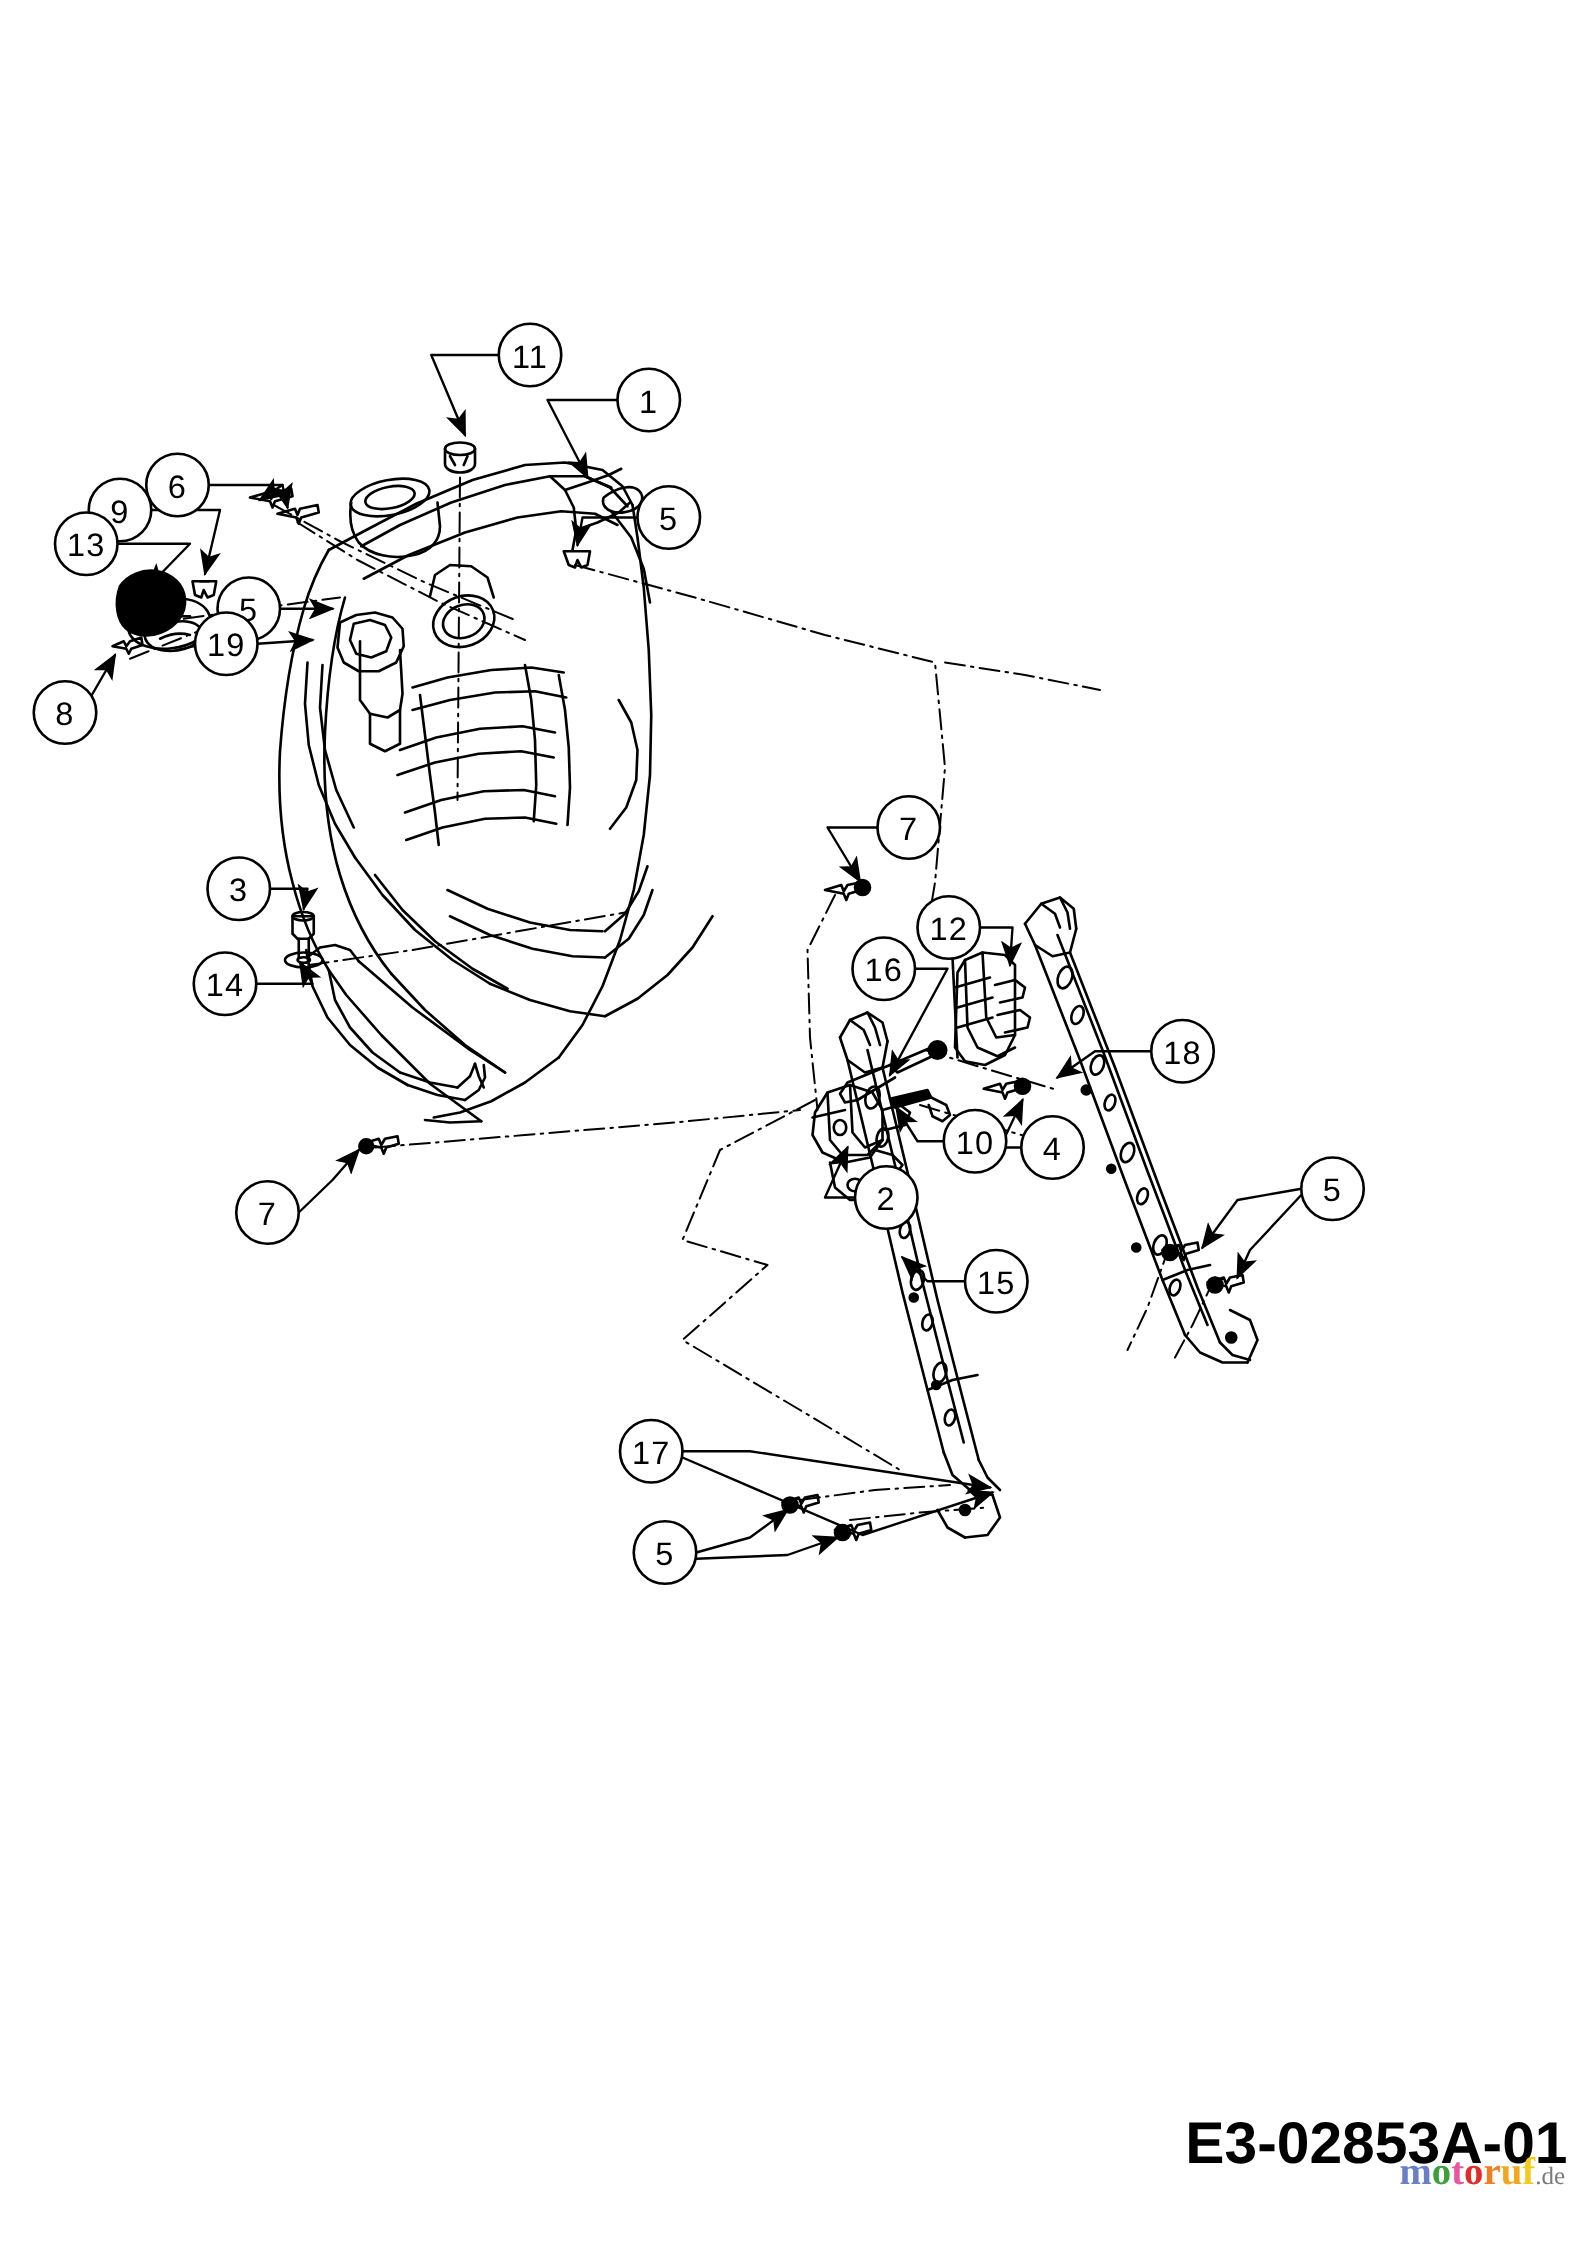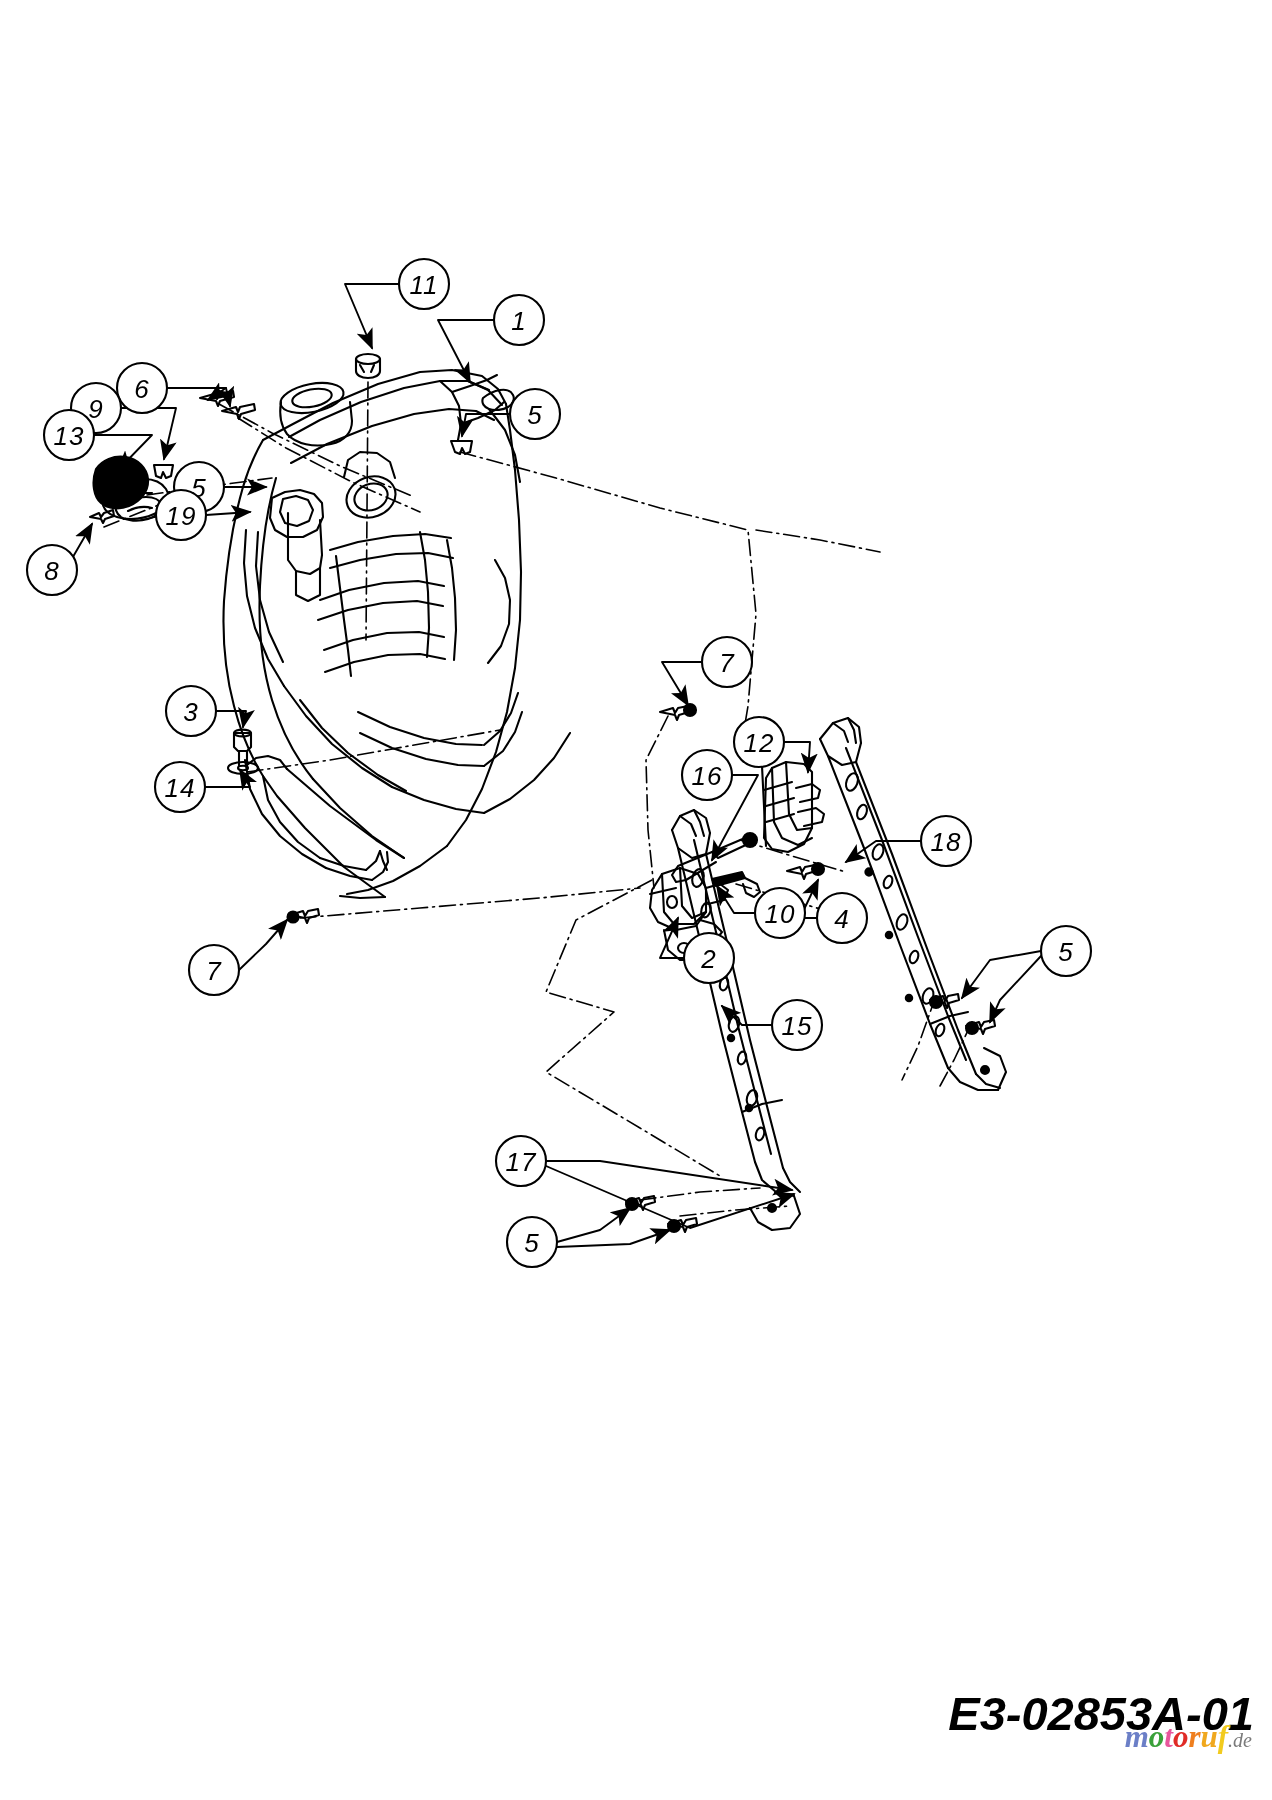--- a/index.html
+++ b/index.html
@@ -9,21 +9,20 @@
   }
   body {
     font-family: "Liberation Sans", sans-serif;
   }
   #page {
     position: relative;
     width: 1272px;
     height: 1767px;
     background: #ffffff;
     overflow: hidden;
-    font-style: italic;
   }
   #diagram-svg {
     position: absolute;
     left: 0;
     top: 0;
     width: 1272px;
     height: 1800px;
   }
   .callout-num {
     font-family: "Liberation Sans", sans-serif;

